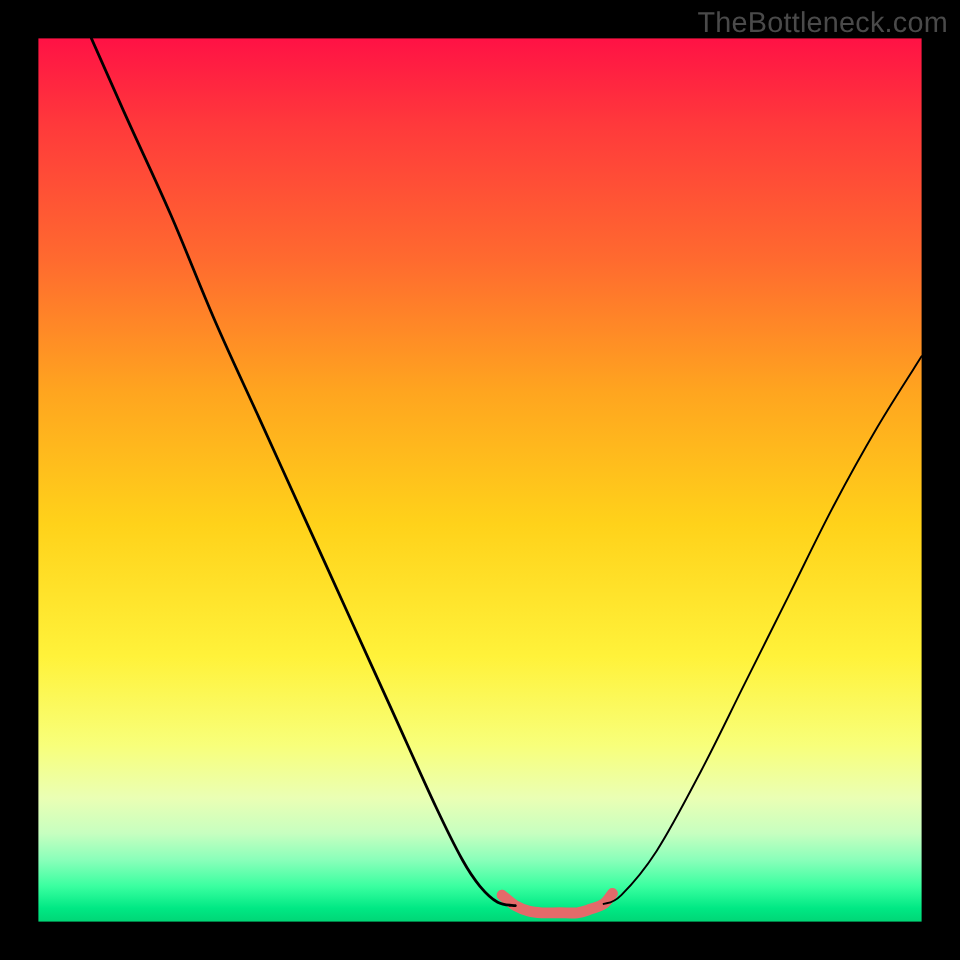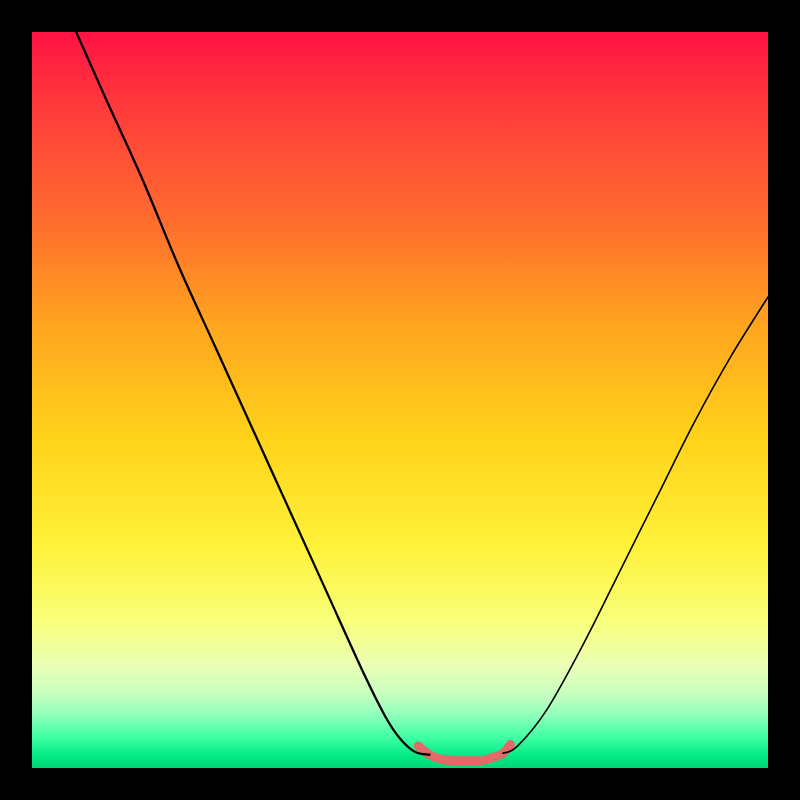--- a/index.html
+++ b/index.html
@@ -58,20 +58,21 @@
     top: 0;
     width: 736px;
     height: 736px;
     overflow: visible;
   }
 </style>
 </head>
 <body>
 
 <div class="frame">
+  <div class="watermark">TheBottleneck.com</div>
   <div class="plot">
     <svg class="curves" viewBox="0 0 736 736">
       <path fill="none" stroke-linecap="round" stroke-linejoin="round" d="M 386.40 713.92 C 388.39 715.51, 393.47 720.37, 397.44 722.75 C 401.41 725.14, 404.51 726.11, 408.48 727.17 C 412.45 728.23, 414.88 728.38, 419.52 728.64 C 424.16 728.90, 428.94 728.64, 434.24 728.64 C 439.54 728.64, 444.32 729.17, 448.96 728.64 C 453.60 728.11, 456.03 727.02, 460.00 725.70 C 463.97 724.37, 467.73 723.66, 471.04 721.28 C 474.35 718.90, 477.08 714.04, 478.40 712.45" stroke="#e46a6a" stroke-width="9"></path>
       <path fill="none" stroke-linecap="round" stroke-linejoin="round" d="M 44.16 0.00 C 49.46 11.92, 61.68 39.74, 73.60 66.24 C 85.52 92.74, 97.15 116.73, 110.40 147.20 C 123.65 177.67, 133.95 205.05, 147.20 235.52 C 160.45 265.99, 170.75 287.33, 184.00 316.48 C 197.25 345.63, 207.55 368.29, 220.80 397.44 C 234.05 426.59, 244.35 449.25, 257.60 478.40 C 270.85 507.55, 281.15 530.21, 294.40 559.36 C 307.65 588.51, 320.60 617.80, 331.20 640.32 C 341.80 662.84, 346.66 672.56, 353.28 684.48 C 359.90 696.40, 362.70 700.20, 368.00 706.56 C 373.30 712.92, 377.42 716.89, 382.72 719.81 C 388.02 722.72, 394.79 722.22, 397.44 722.75" stroke="#000000" stroke-width="2.3"></path>
       <path fill="none" stroke-linecap="round" stroke-linejoin="round" d="M 471.04 721.28 C 473.69 719.96, 477.81 721.87, 485.76 713.92 C 493.71 705.97, 503.28 695.67, 515.20 677.12 C 527.12 658.57, 538.75 636.05, 552.00 610.88 C 565.25 585.71, 575.55 563.78, 588.80 537.28 C 602.05 510.78, 612.35 490.18, 625.60 463.68 C 638.85 437.18, 649.15 415.25, 662.40 390.08 C 675.65 364.91, 685.95 346.36, 699.20 323.84 C 712.45 301.32, 729.38 275.56, 736.00 264.96" stroke="#000000" stroke-width="1.6"></path>
     </svg>
   </div>
 </div>
 
 </body></html>

